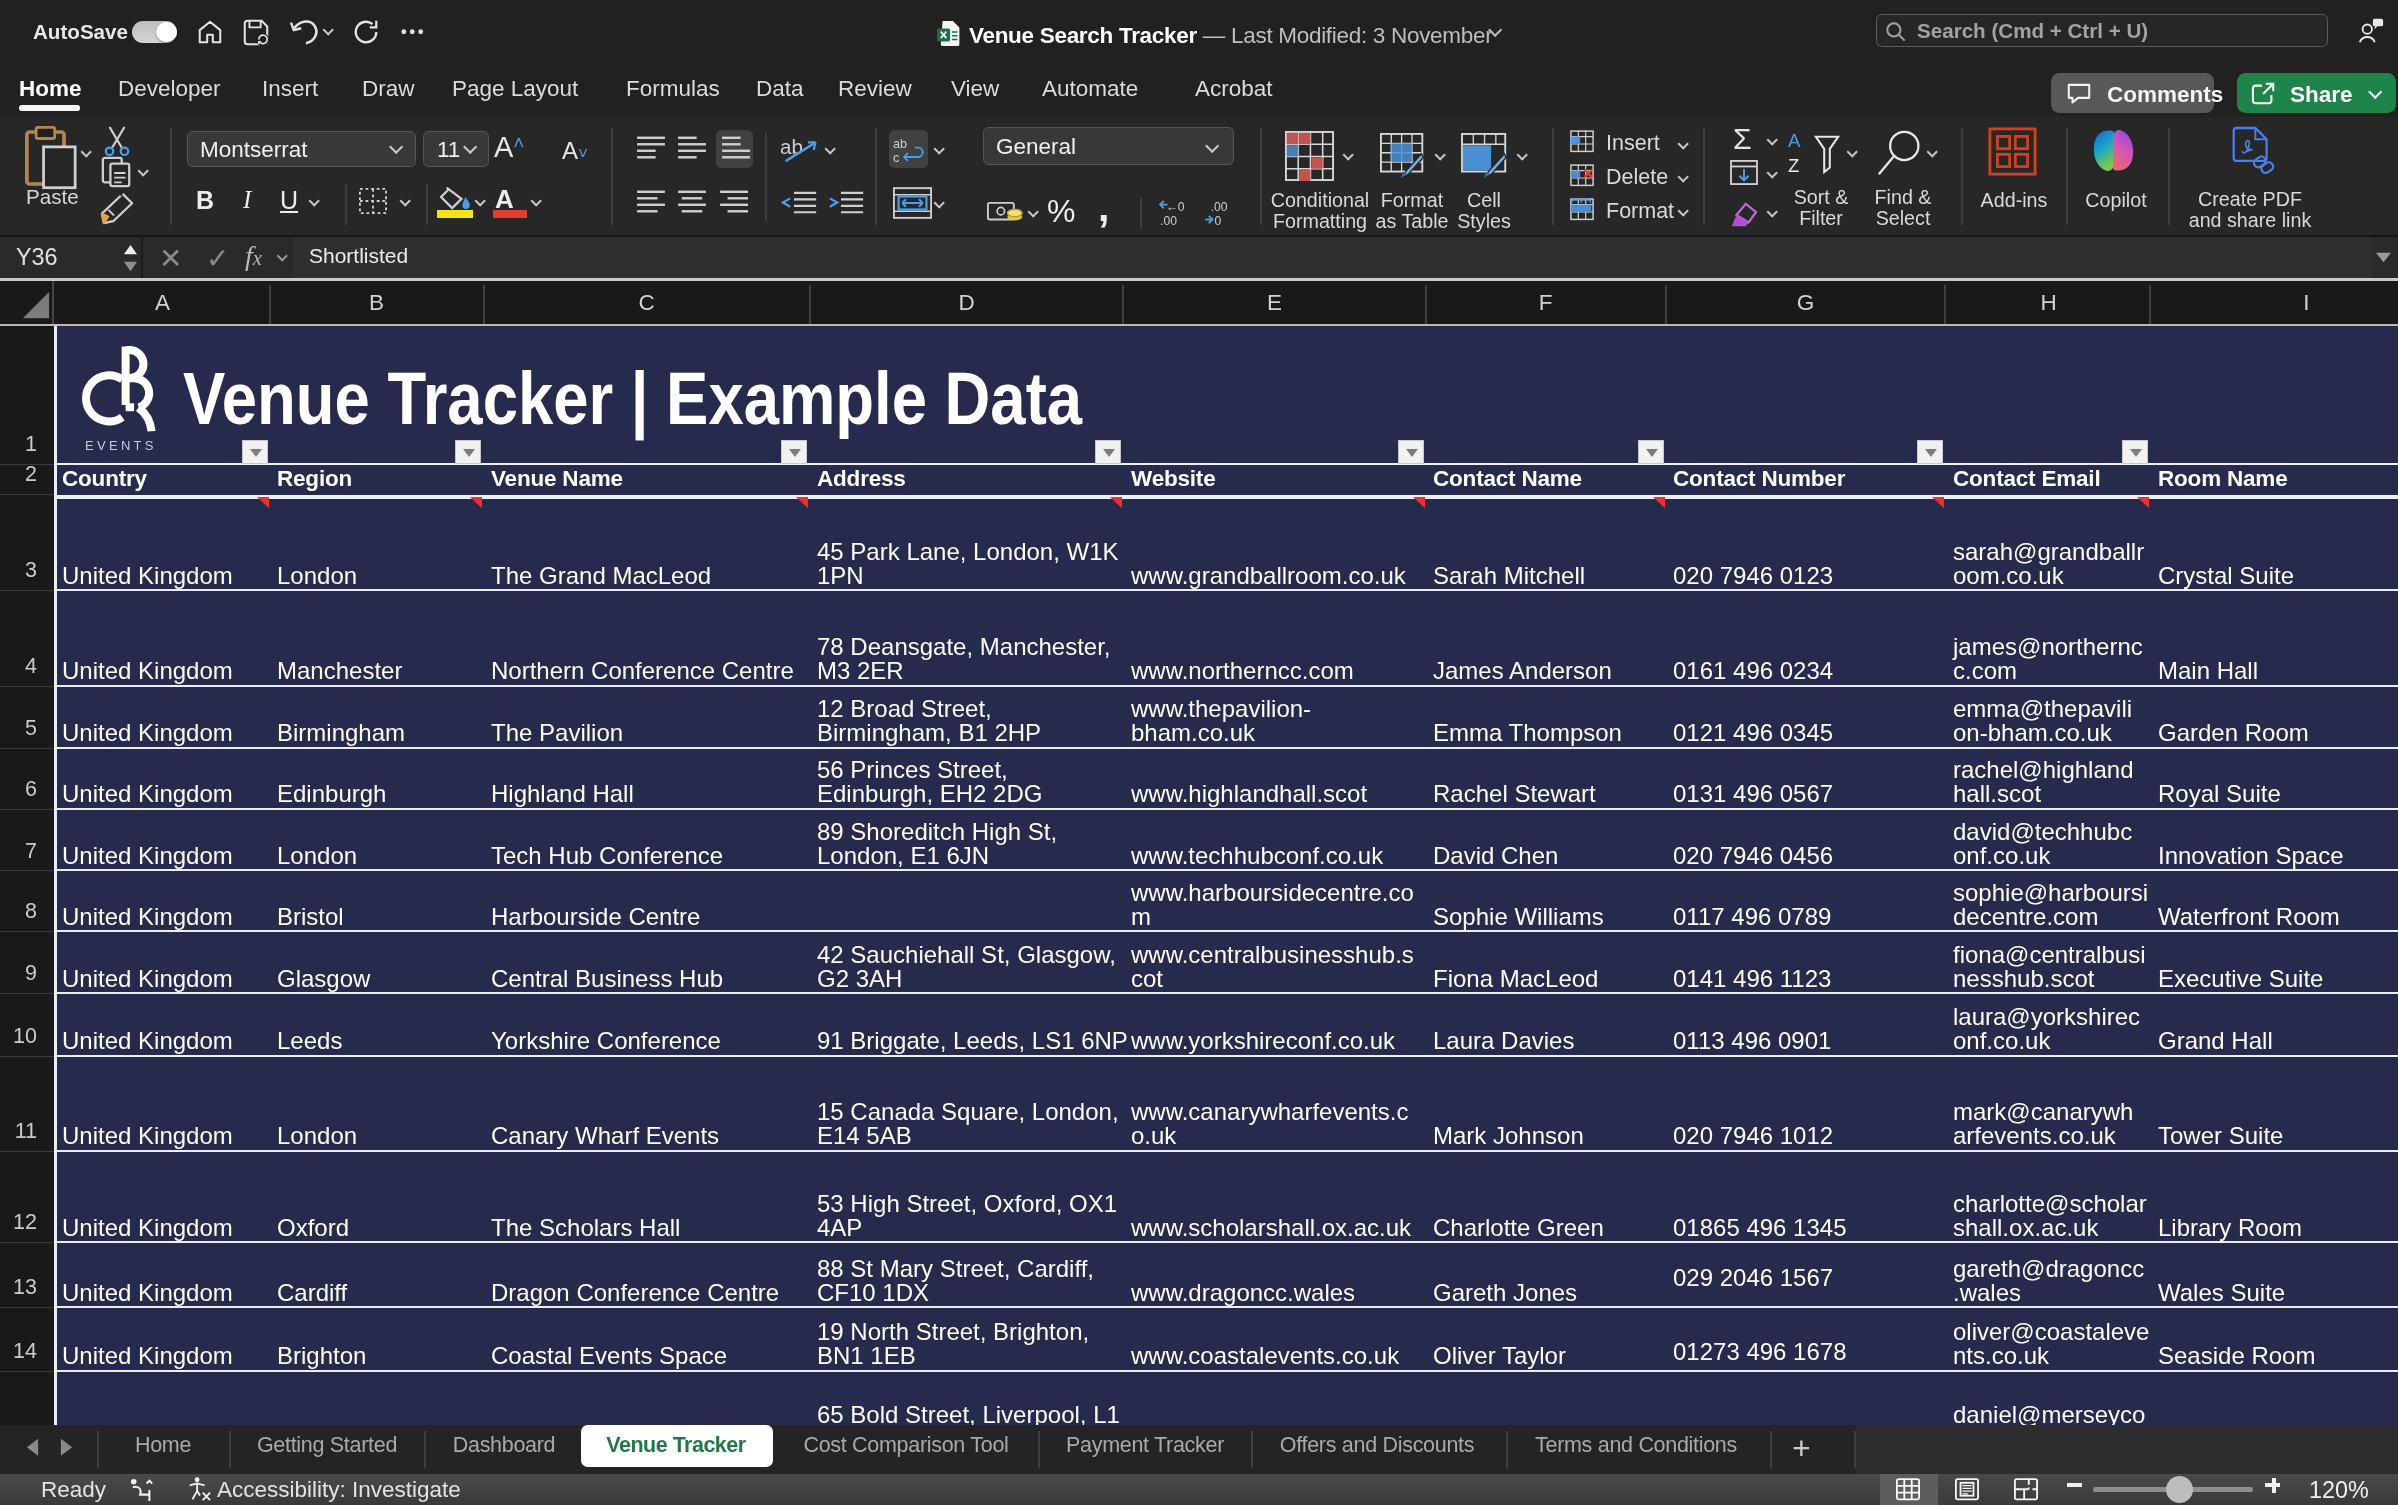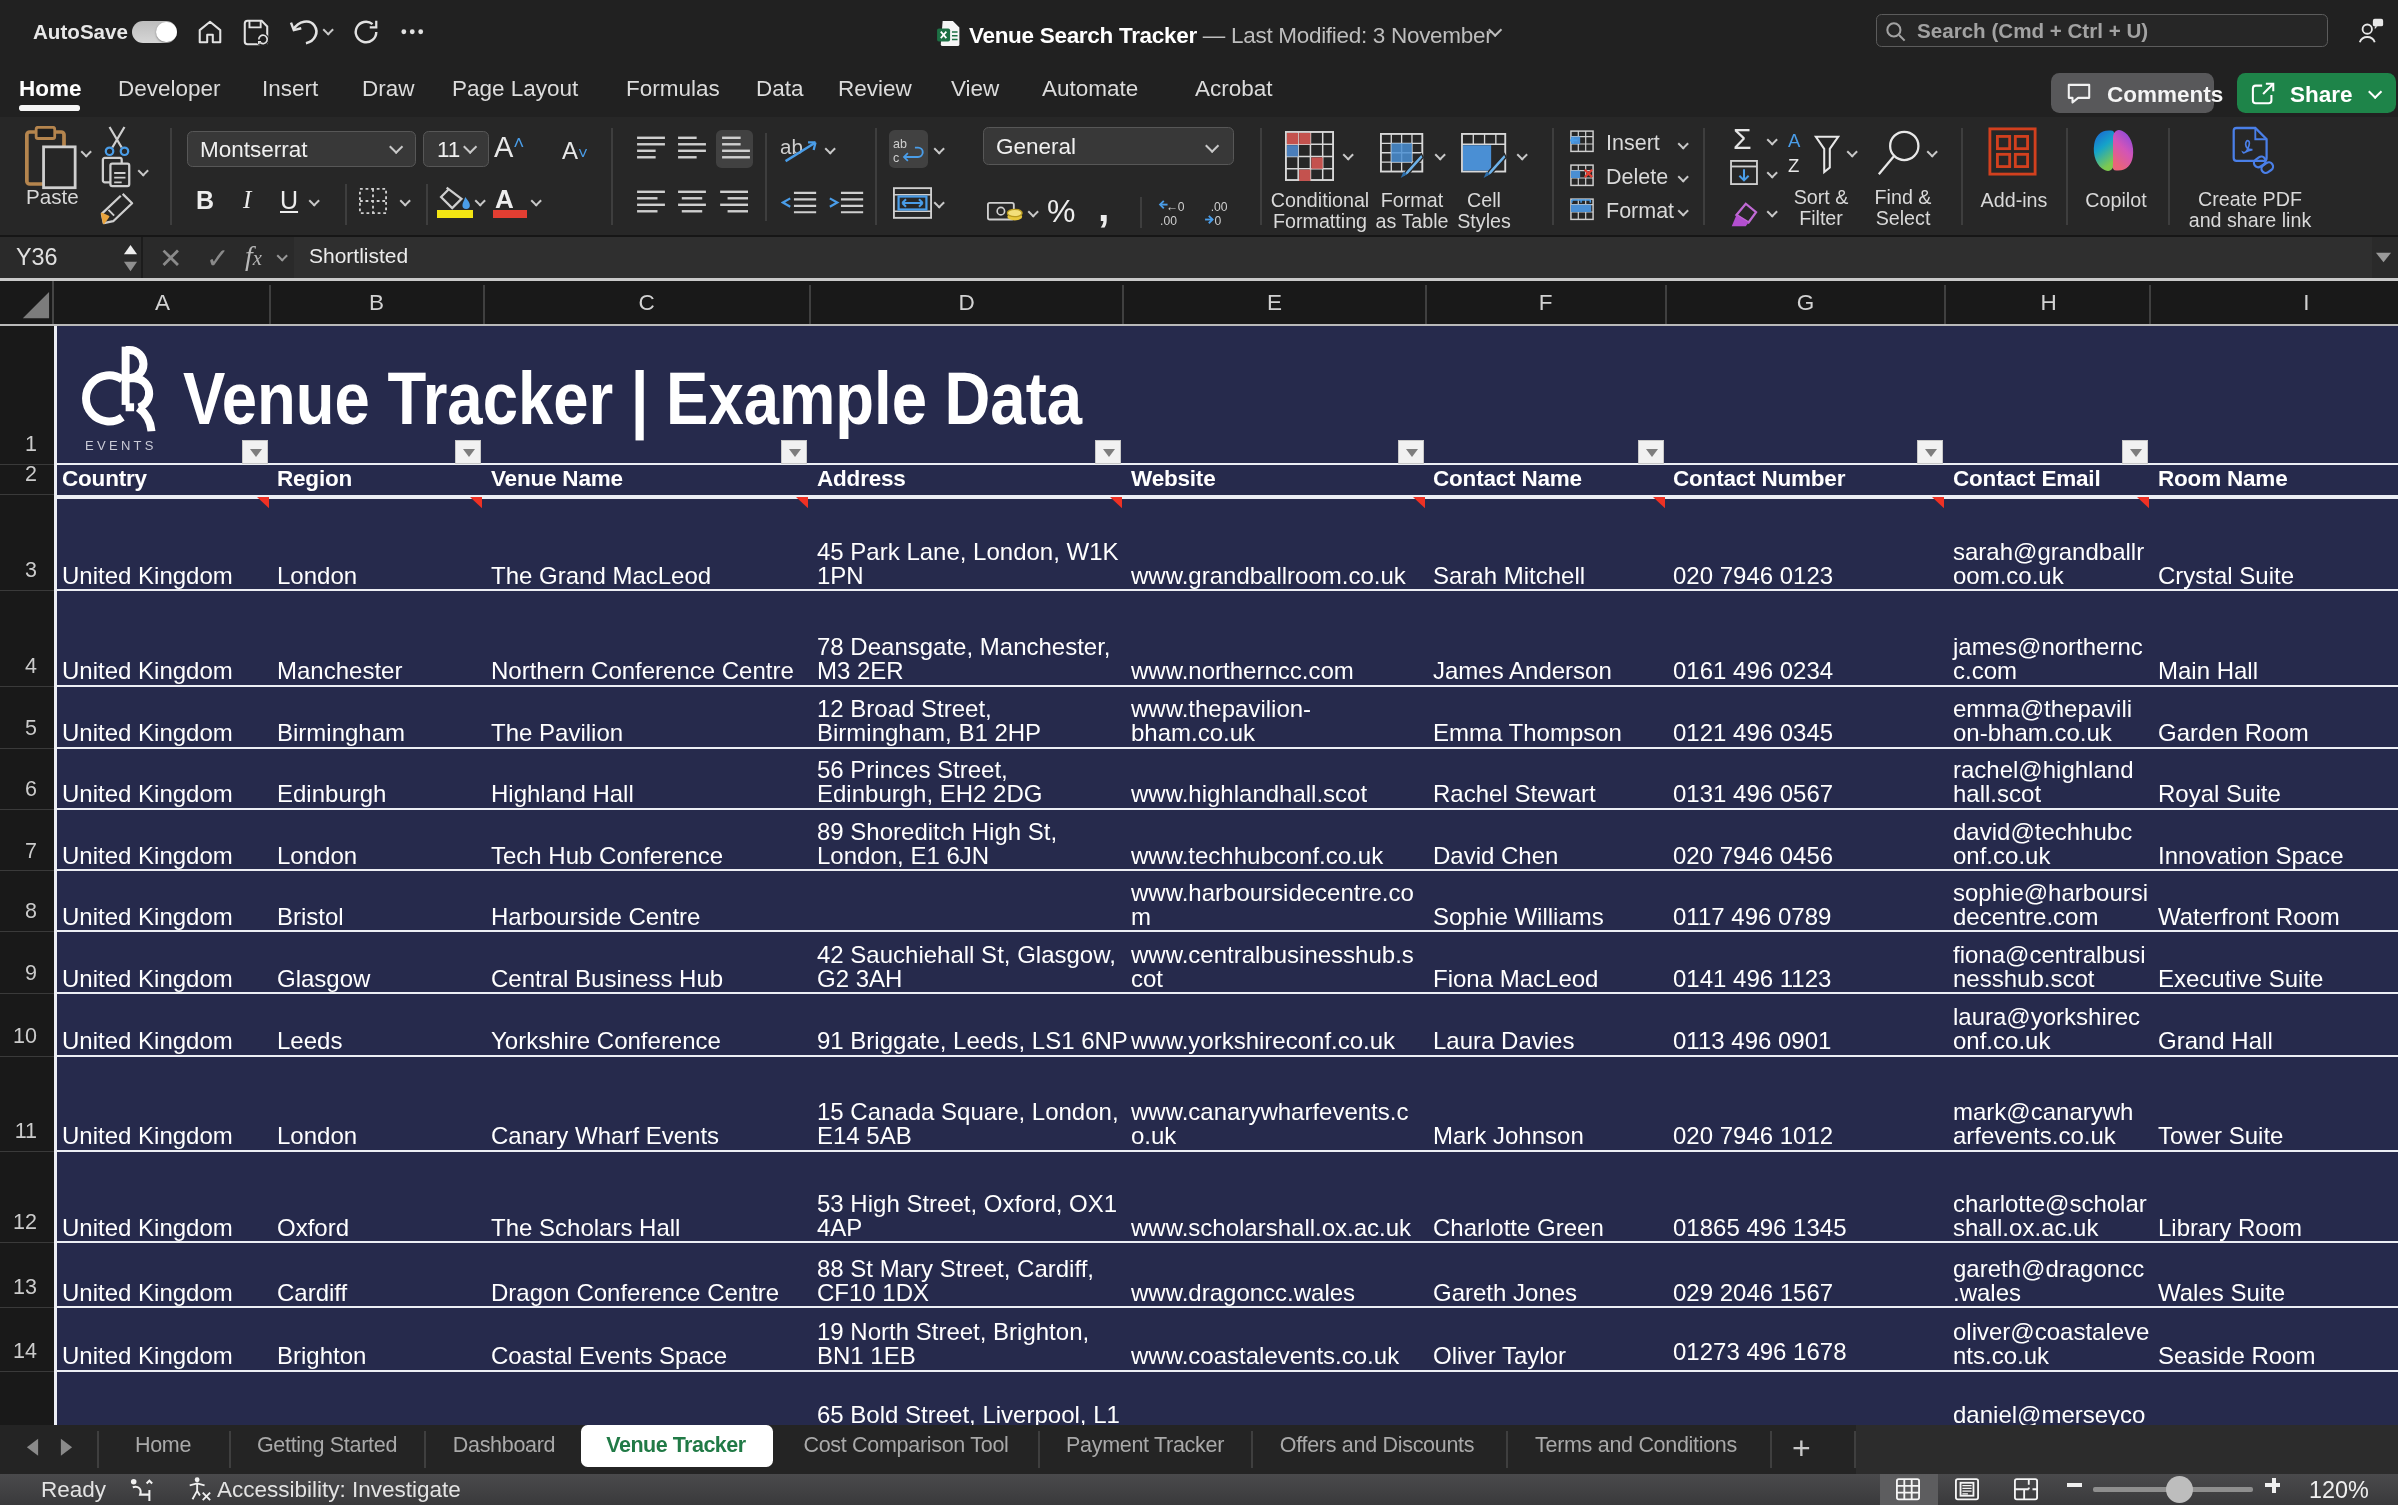--- a/index.html
+++ b/index.html
@@ -576,21 +576,21 @@
 <div class="cell" style="left:1433px;bottom:266px;">Charlotte Green</div>
 <div class="cell" style="left:1673px;bottom:266px;">01865 496 1345</div>
 <div class="cell" style="left:1953px;bottom:266px;">charlotte@scholar<br>shall.ox.ac.uk</div>
 <div class="cell" style="left:2158px;bottom:266px;">Library Room</div>
 <div class="cell" style="left:62px;bottom:201px;">United Kingdom</div>
 <div class="cell" style="left:277px;bottom:201px;">Cardiff</div>
 <div class="cell" style="left:491px;bottom:201px;">Dragon Conference Centre</div>
 <div class="cell" style="left:817px;bottom:201px;">88 St Mary Street, Cardiff,<br>CF10 1DX</div>
 <div class="cell" style="left:1131px;bottom:201px;">www.dragoncc.wales</div>
 <div class="cell" style="left:1433px;bottom:201px;">Gareth Jones</div>
-<div class="cell" style="left:1673px;bottom:201px;">029 2046 1567</div>
+<div class="cell" style="left:1673px;bottom:216px;">029 2046 1567</div>
 <div class="cell" style="left:1953px;bottom:201px;">gareth@dragoncc<br>.wales</div>
 <div class="cell" style="left:2158px;bottom:201px;">Wales Suite</div>
 <div class="cell" style="left:62px;bottom:138px;">United Kingdom</div>
 <div class="cell" style="left:277px;bottom:138px;">Brighton</div>
 <div class="cell" style="left:491px;bottom:138px;">Coastal Events Space</div>
 <div class="cell" style="left:817px;bottom:138px;">19 North Street, Brighton,<br>BN1 1EB</div>
 <div class="cell" style="left:1131px;bottom:138px;">www.coastalevents.co.uk</div>
 <div class="cell" style="left:1433px;bottom:138px;">Oliver Taylor</div>
 <div class="cell" style="left:1673px;bottom:142px;">01273 496 1678</div>
 <div class="cell" style="left:1953px;bottom:138px;">oliver@coastaleve<br>nts.co.uk</div>

